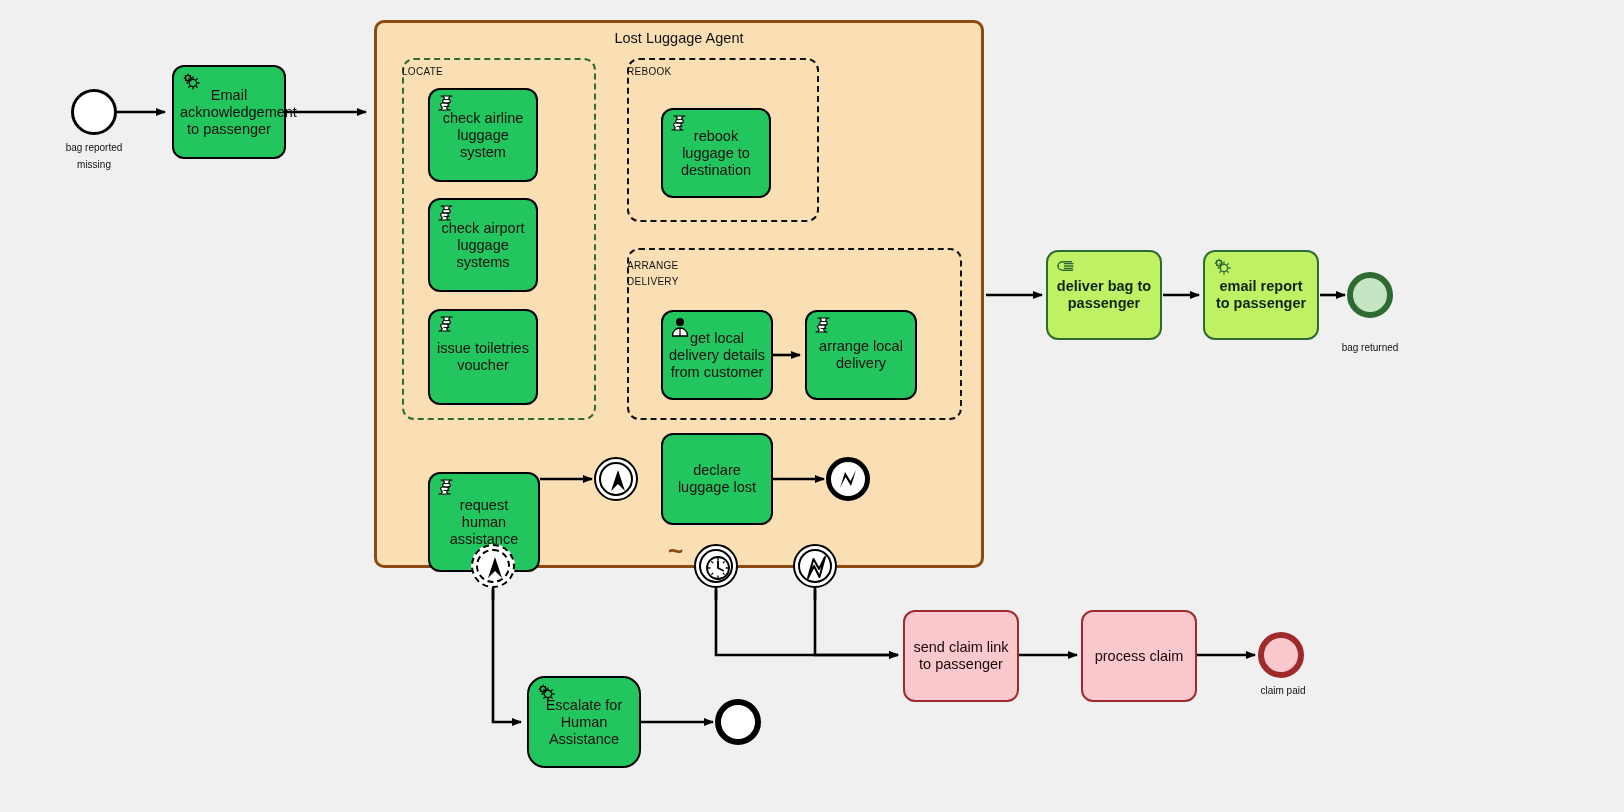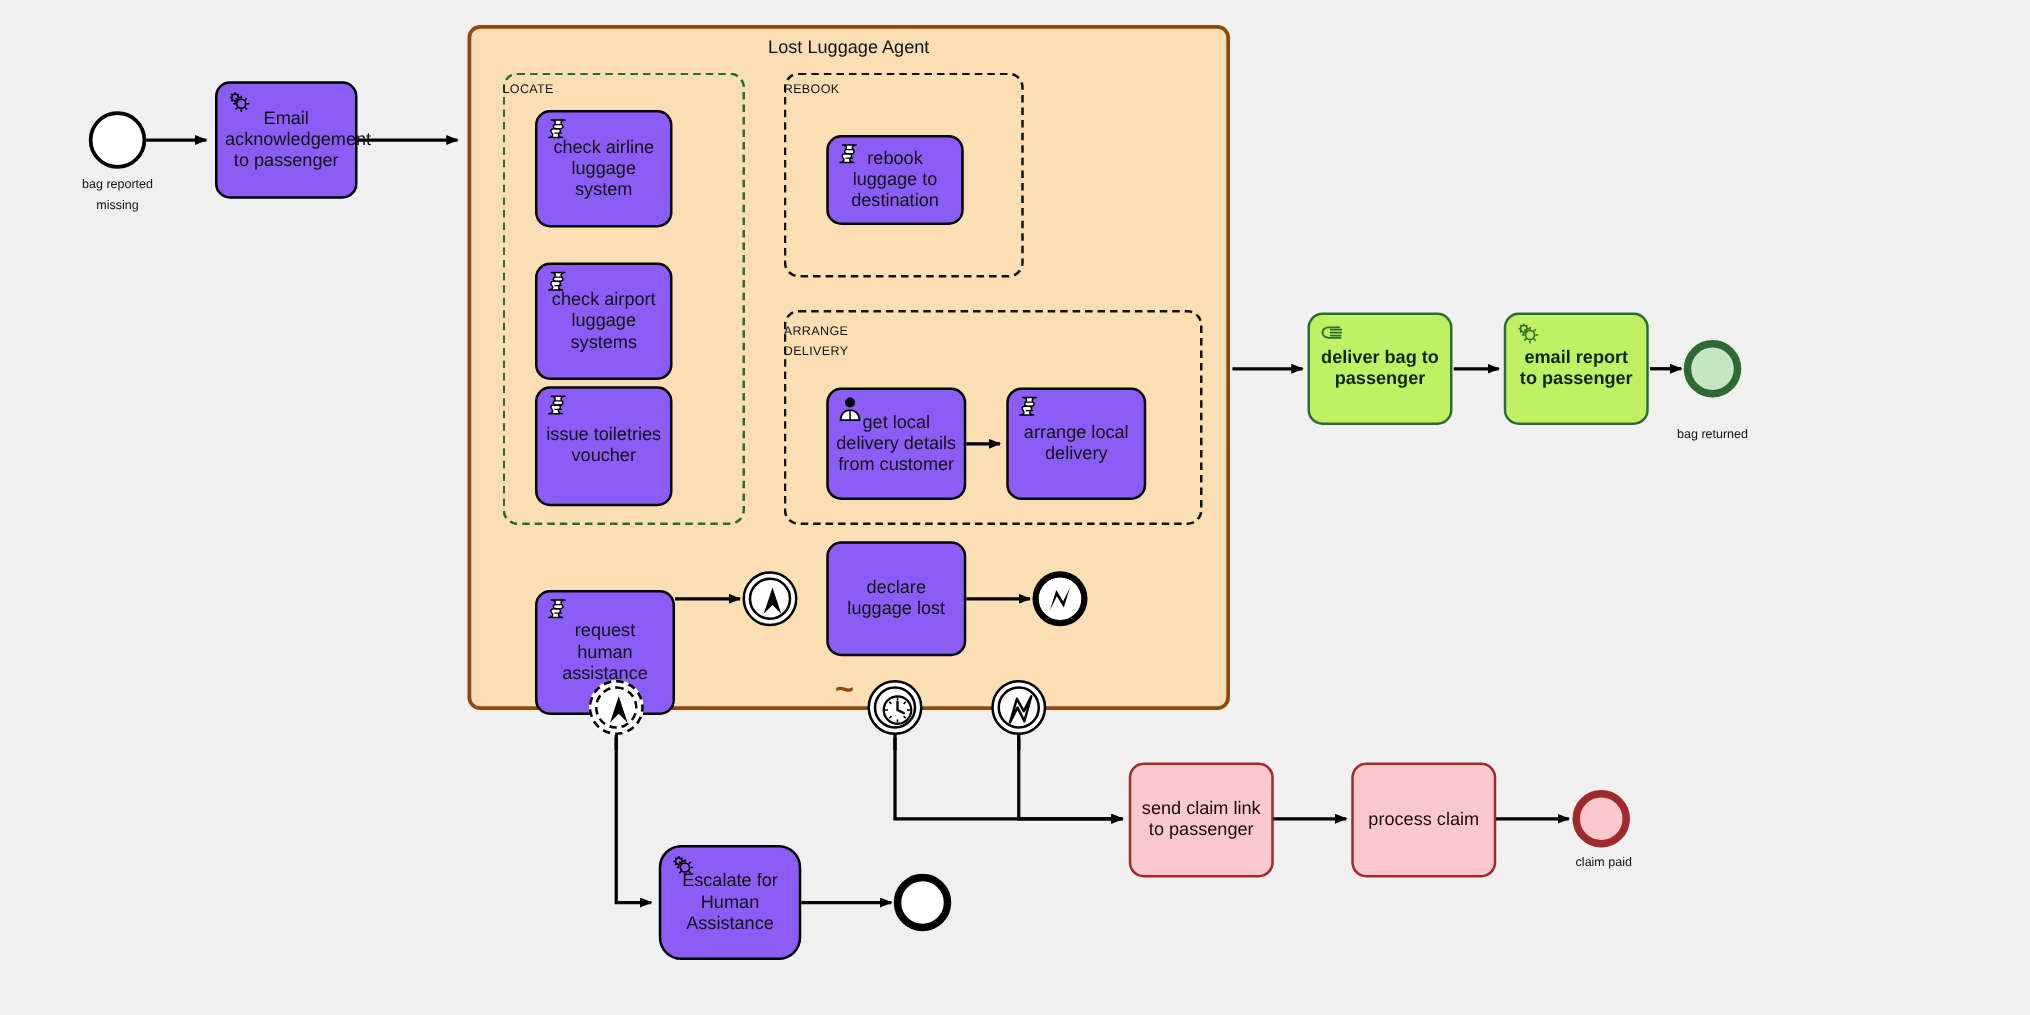--- a/index.html
+++ b/index.html
@@ -14,21 +14,21 @@
   .node{position:absolute;box-sizing:border-box;}
 
   
   .task{
     border-radius:12px;
     display:flex;align-items:center;justify-content:center;
     text-align:center;
     font-size:14.5px;line-height:17px;color:#111;
     padding:4px 6px;
   }
-  .task-default{background:#8b5cf6;border:2.5px solid #000;}
+  .task-default{background:#22c55e;border:2.5px solid #000;}
   .task-green{background:#bef264;border:2.5px solid #2e6b33;color:#10230f;font-weight:bold;}
   .task-pink{background:#fbc9cd;border:2.5px solid #9e2a2b;color:#180808;}
 
   .task .ticon{position:absolute;left:6px;top:4px;width:22px;height:22px;}
   .task .tlabel{display:block;width:100%;}
 
   
   .event{border-radius:50%;position:absolute;box-sizing:border-box;}
   .ev-start{background:#fff;border:3px solid #000;}
   .ev-end-plain{background:#fff;border:6px solid #000;}
@@ -161,39 +161,39 @@
 
 <div class="node task task-default" style="left:428px;top:88px;width:110px;height:94px;">
   <span class="ticon">
     <svg viewBox="0 0 20 20" width="20" height="20">
         <use href="#g-script"></use>
       </svg>
   </span>
   <span class="tlabel">check airline luggage system</span>
 </div>
 
-<div class="node task task-default" style="left:428px;top:198px;width:110px;height:94px;margin-top:12px;">
+<div class="node task task-default" style="left:428px;top:198px;width:110px;height:94px;">
   <span class="ticon">
     <svg viewBox="0 0 20 20" width="20" height="20">
         <use href="#g-script"></use>
       </svg>
   </span>
   <span class="tlabel">check airport luggage systems</span>
 </div>
 
 <div class="node task task-default" style="left:428px;top:309px;width:110px;height:96px;">
   <span class="ticon">
     <svg viewBox="0 0 20 20" width="20" height="20">
         <use href="#g-script"></use>
       </svg>
   </span>
   <span class="tlabel">issue toiletries voucher</span>
 </div>
 
-<div class="node task task-default" style="left:661px;top:108px;width:110px;height:72px;">
+<div class="node task task-default" style="left:661px;top:108px;width:110px;height:90px;">
   <span class="ticon">
     <svg viewBox="0 0 20 20" width="20" height="20">
         <use href="#g-script"></use>
       </svg>
   </span>
   <span class="tlabel">rebook luggage to destination</span>
 </div>
 
 <div class="node task task-default" style="left:661px;top:310px;width:112px;height:90px;">
   <span class="ticon">

